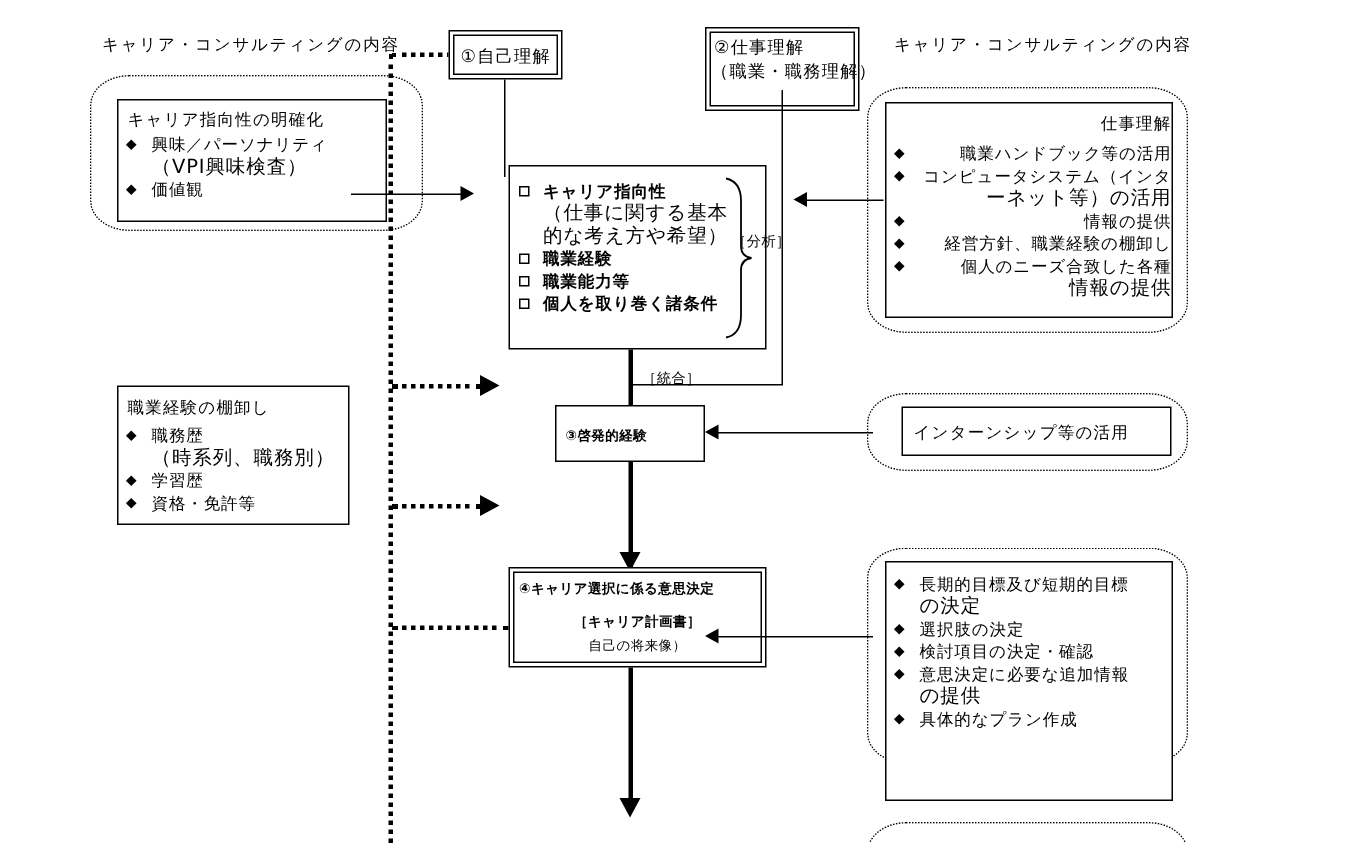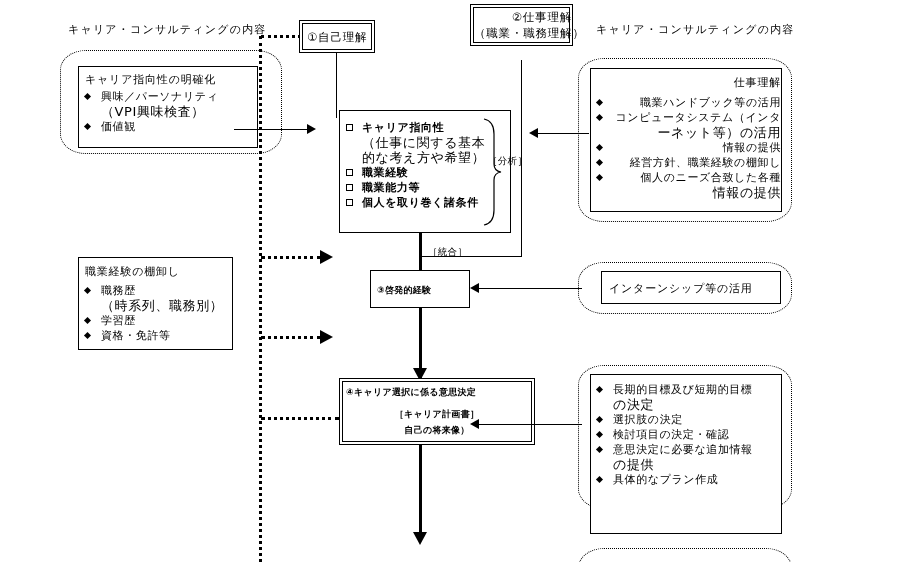--- a/index.html
+++ b/index.html
@@ -97,21 +97,21 @@
   <div class="abs doth" style="left:261px;top:336px;width:60px;"></div>
   <div class="abs arrRbig" style="left:320px;top:330px;"></div>
 
   <div class="abs doth" style="left:261px;top:417px;width:78px;"></div>
 
   <div class="abs dblbox" style="left:299px;top:20px;width:76px;height:33px;">
     <div class="numlbl" style="margin:9px 0 0 7px;">①自己理解</div>
   </div>
   <div class="abs vline" style="left:336px;top:53px;height:65px;"></div>
 
-  <div class="abs dblbox" style="left:470px;top:4px;width:103px;height:42px;text-align:right;">
+  <div class="abs dblbox" style="left:470px;top:18px;width:103px;height:56px;">
     <div class="numlbl" style="margin:5px 0 0 5px;">②仕事理解</div>
     <div class="numlbl" style="margin:1px 0 0 3px;">（職業・職務理解）</div>
   </div>
   <div class="abs vline" style="left:521px;top:60px;height:196px;"></div>
   <div class="abs hline" style="left:420px;top:256px;width:102px;"></div>
 
   <div class="abs solidbox" style="left:339px;top:110px;width:172px;height:123px;">
     <div class="li sqbullet" style="margin-top:9px;">キャリア指向性</div>
     <div class="li2 cont">（仕事に関する基本</div>
     <div class="li2 cont">的な考え方や希望）</div>
@@ -133,24 +133,24 @@
 
   <div class="abs solidbox" style="left:370px;top:270px;width:100px;height:38px;">
     <div class="tiny" style="margin:13px 0 0 6px;font-weight:bold;">③啓発的経験</div>
   </div>
   <div class="abs vthick" style="left:419px;top:308px;height:72px;"></div>
   <div class="abs arrD" style="left:413px;top:368px;"></div>
 
   <div class="abs hline" style="left:478px;top:288px;width:104px;"></div>
   <div class="abs arrL" style="left:470px;top:283px;"></div>
 
-  <div class="abs dblbox" style="left:339px;top:378px;width:196px;height:67px;">
+  <div class="abs dblbox" style="left:339px;top:378px;width:172px;height:67px;">
     <div class="tiny" style="margin:7px 0 0 6px;font-weight:bold;">④キャリア選択に係る意思決定</div>
     <div class="tiny" style="margin:9px 0 0 0;text-align:center;font-weight:bold;">［キャリア計画書］</div>
-    <div class="tiny" style="margin:3px 0 0 0;text-align:center;font-weight:bold;">自己の将来像）</div>
+    <div class="tiny" style="margin:3px 0 0 0;text-align:center;font-weight:normal;">自己の将来像）</div>
   </div>
 
   <div class="abs hline" style="left:478px;top:424px;width:104px;"></div>
   <div class="abs arrL" style="left:470px;top:419px;"></div>
 
   <div class="abs vthick" style="left:419px;top:445px;height:95px;"></div>
   <div class="abs arrD" style="left:413px;top:532px;"></div>
 
   <div class="abs dotround" style="left:578px;top:58px;width:214px;height:164px;"></div>
 

